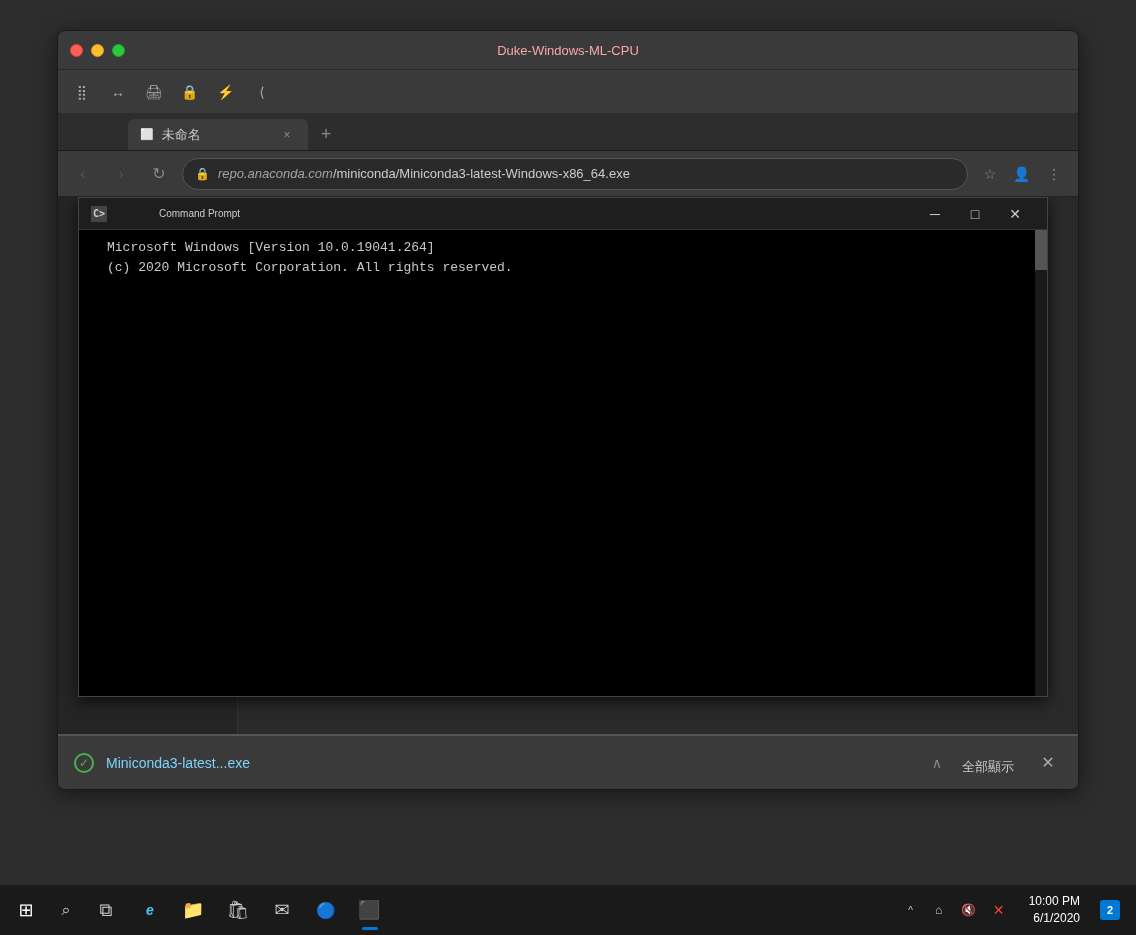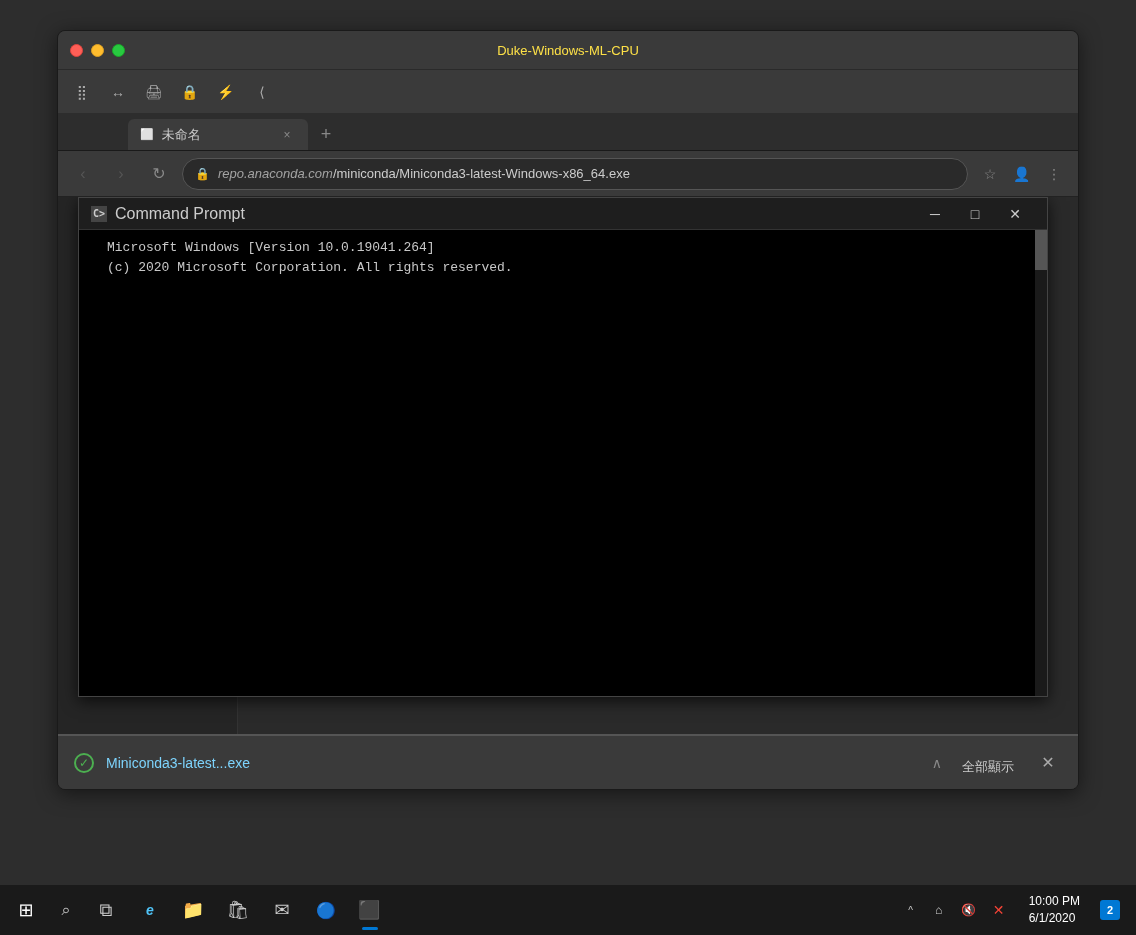--- a/index.html
+++ b/index.html
@@ -49,21 +49,21 @@
       border-radius: 50%;
       cursor: pointer;
     }
     .tl-close { background: #ff5f57; border: 1px solid #e0443e; }
     .tl-minimize { background: #ffbd2e; border: 1px solid #dea123; }
     .tl-maximize { background: #28c940; border: 1px solid #1aab29; }
     .title-bar-title {
       position: absolute;
       left: 50%;
       transform: translateX(-50%);
-      color: #fde047;
+      color: #fca5a5;
       font-size: 13px;
       white-space: nowrap;
     }
 
     
     .toolbar {
       background: #3a3a3a;
       height: 44px;
       display: flex;
       align-items: center;
@@ -253,21 +253,22 @@
       align-items: center;
       justify-content: center;
       font-size: 10px;
       color: #ccc;
       font-family: monospace;
       font-weight: bold;
     }
     .cmd-title {
       flex: 1;
       color: #ccc;
-      font-size: 16px;
+      font-size: 10px;
+      margin-left: 44px;
     }
     .cmd-controls {
       display: flex;
       gap: 0;
     }
     .cmd-ctrl-btn {
       width: 40px;
       height: 32px;
       border: none;
       background: transparent;
@@ -514,20 +515,21 @@
       color: #ccc;
       cursor: pointer;
       display: flex;
       align-items: center;
       justify-content: center;
       font-size: 12px;
     }
     .tray-error { color: #f44336; }
     .taskbar-clock {
       padding: 0 8px;
+      text-align: right;
       color: #fff;
       font-size: 12px;
       cursor: pointer;
       line-height: 1.4;
     }
     .taskbar-notification {
       width: 44px;
       height: 44px;
       border: none;
       background: transparent;

